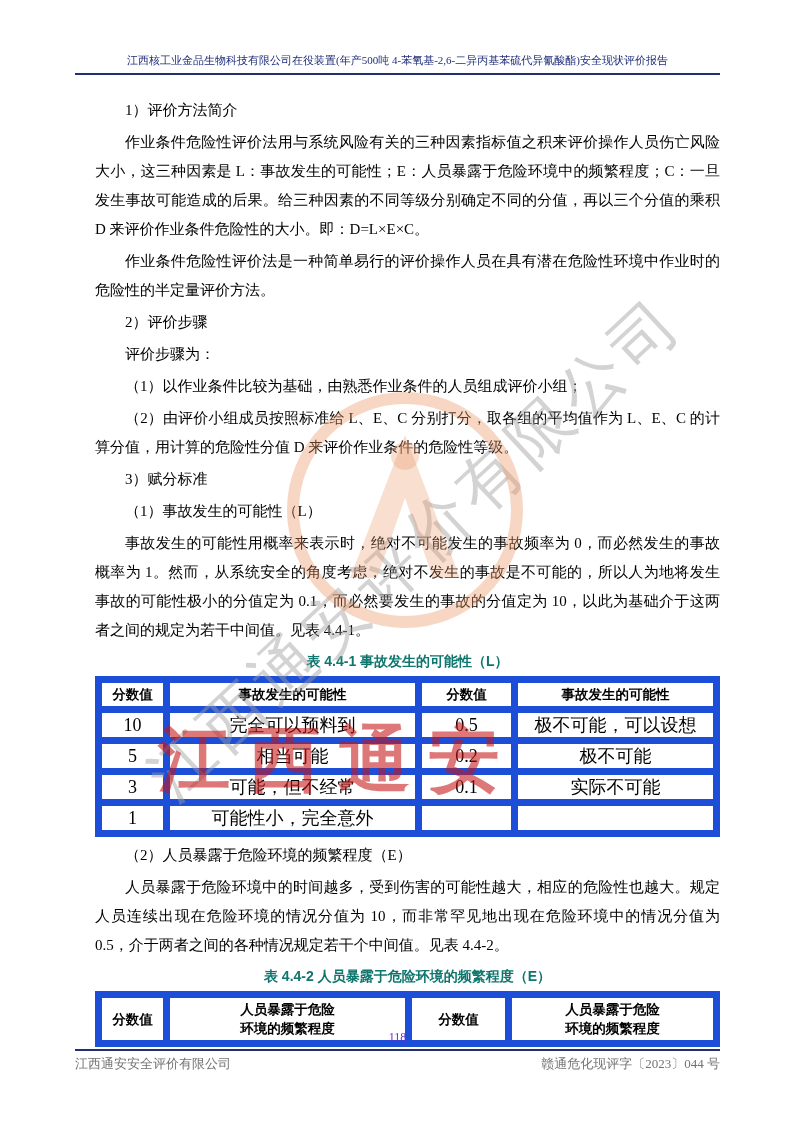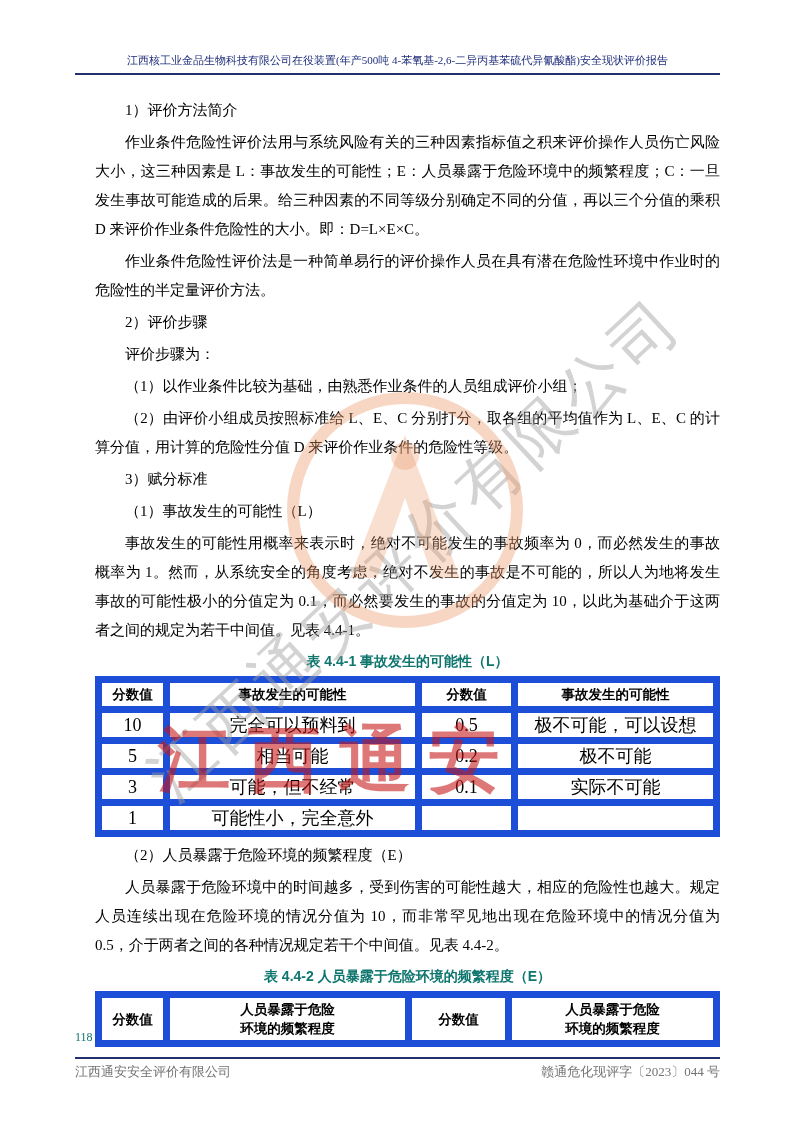--- a/index.html
+++ b/index.html
@@ -111,21 +111,21 @@
     height: 24px;
   }
   
   .footer {
     position: absolute;
     left: 75px;
     width: 645px;
     top: 1030px;
     z-index: 1;
   }
-  .page-number { text-align: left; font-size: 12px; margin-bottom: 12px; color: #0f766e; }
+  .page-number { text-align: center; font-size: 12px; margin-bottom: 4px; color: #6d28d9; }
   .footer-rule { border-bottom: 2px solid #23306e; margin-bottom: 4px; }
   .footer-row {
     display: flex;
     justify-content: space-between;
     font-size: 13px;
     color: #737373;
   }
 </style>
 </head>
 <body>

